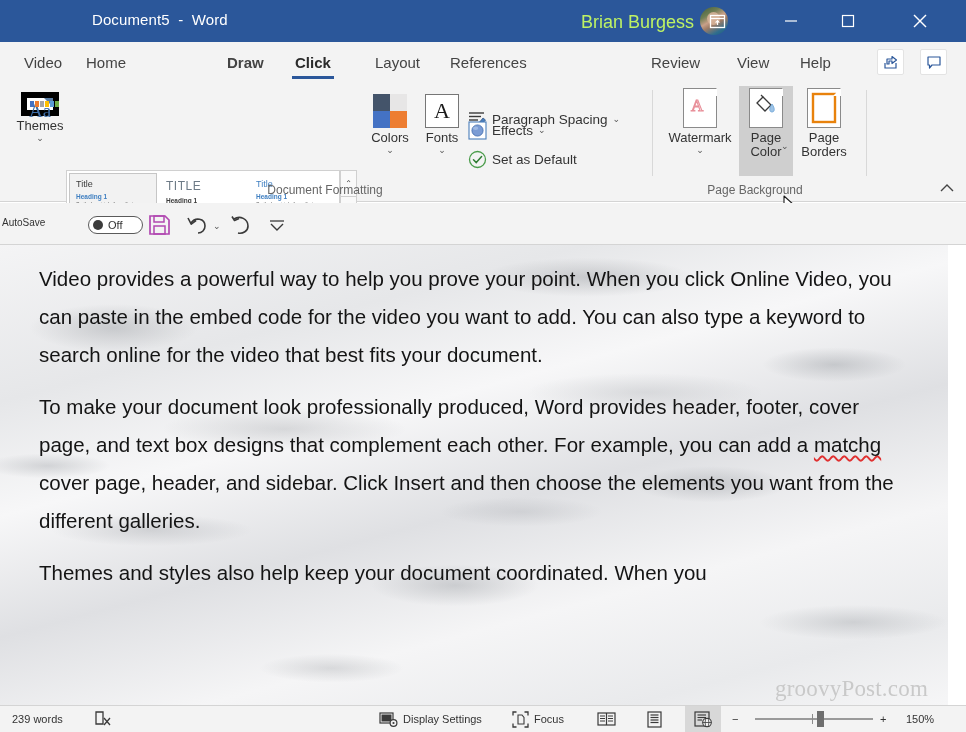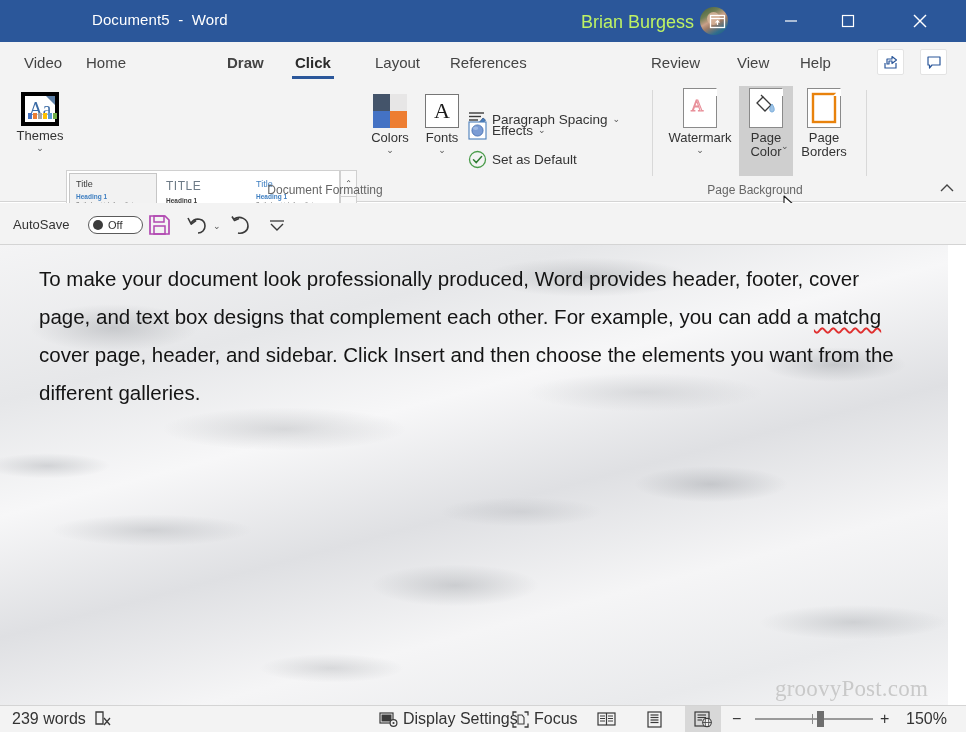--- a/index.html
+++ b/index.html
@@ -86,22 +86,22 @@
   .bigbtn {
     position: absolute; display: flex; flex-direction: column;
     align-items: center; font-size: 13px; color: #333333;
     line-height: 14px; text-align: center;
   }
   .bigbtn .cap { margin-top: 3px; white-space: pre-line; }
   .chev { font-size: 9px; color: #555; line-height: 9px; margin-top: 1px; }
 
   
   .themes-ico {
-    width: 38px; height: 34px; position: relative;
-    border: 4px solid #000000; background: #ffffff;
+    width: 38px; height: 24px; position: relative;
+    border: 6px solid #000000; background: #ffffff;
   }
   .themes-ico .aa {
     position: absolute; left: 0; right: 0; top: 2px;
     font-size: 19px; color: #3b6ba5; font-family: "Liberation Serif", serif;
     text-align: center; line-height: 21px;
   }
   .themes-ico .swatches {
     position: absolute; left: 3px; bottom: 3px; display: flex; gap: 1px;
   }
   .themes-ico .swatches i { width: 4px; height: 6px; display: block; }
@@ -179,22 +179,22 @@
     position: absolute; width: 0; height: 0; pointer-events: none;
   }
 
   
   .qat {
     position: absolute; left: 0; top: 203px; width: 966px; height: 42px;
     background: #f3f3f3; border-bottom: 1px solid #d4d4d4;
     display: flex; align-items: center;
   }
   .autosave-lbl {
-    position: absolute; left: 13px; top: 14px;
-    font-size: 13px; color: #333333;
+    position: absolute; left: 2px; top: 14px;
+    font-size: 10px; color: #333333;
   }
   .toggle {
     position: absolute; left: 88px; top: 13px;
     width: 55px; height: 18px; border: 1px solid #5a5a5a; border-radius: 9px;
     background: #ffffff; display: flex; align-items: center;
   }
   .toggle .knob {
     width: 10px; height: 10px; border-radius: 50%; background: #3c3c3c;
     margin-left: 4px;
   }
@@ -246,21 +246,21 @@
   .wmark {
     position: absolute; right: 20px; bottom: 3px;
     font-family: "Liberation Serif", serif; font-size: 23px;
     color: #c9c9c9; letter-spacing: .2px;
   }
 
   
   .statusbar {
     position: absolute; left: 0; top: 705px; width: 966px; height: 27px;
     background: #f3f3f3; border-top: 1px solid #d4d4d4;
-    font-size: 16px; color: #333333;
+    font-size: 11px; color: #333333;
   }
   .sb-item {
     position: absolute; top: 0; height: 26px;
     display: flex; align-items: center; gap: 5px; white-space: nowrap;
   }
   .sb-view {
     position: absolute; top: 0; width: 36px; height: 26px;
     display: flex; align-items: center; justify-content: center;
   }
   .sb-view.active { background: #d8d8d8; }
@@ -521,21 +521,23 @@
     <svg width="22" height="22" viewBox="0 0 22 22">
       <line x1="4" y1="7" x2="18" y2="7" stroke="#3a3a3a" stroke-width="1.3"></line>
       <path d="M5 10 L11 16 L17 10" fill="none" stroke="#3a3a3a" stroke-width="1.4"></path>
     </svg>
   </div>
 </div>
 
 <div class="docarea">
   <div class="docpage">
     <div class="doctext">
+      <p><span>Video provides a powerful way to help you prove your point. When you click Online Video, you can paste in the embed code for the video you want to add. You can also type a keyword to search online for the video that best fits your document.</span></p>
       <p><span>To make your document look professionally produced, Word provides header, footer, cover page, and text box designs that complement each other. For example, you can add a </span><span class="misspell">matchg</span><span> cover page, header, and sidebar. Click Insert and then choose the elements you want from the different galleries.</span></p>
+      <p><span>Themes and styles also help keep your document coordinated. When you</span></p>
     </div>
     <div class="wmark">groovyPost.com</div>
   </div>
   <div class="doc-rightstrip"></div>
 </div>
 
 <div class="statusbar">
   <div class="sb-item" style="left:12px;">239 words</div>
 
   <div class="sb-item" style="left:94px;">

